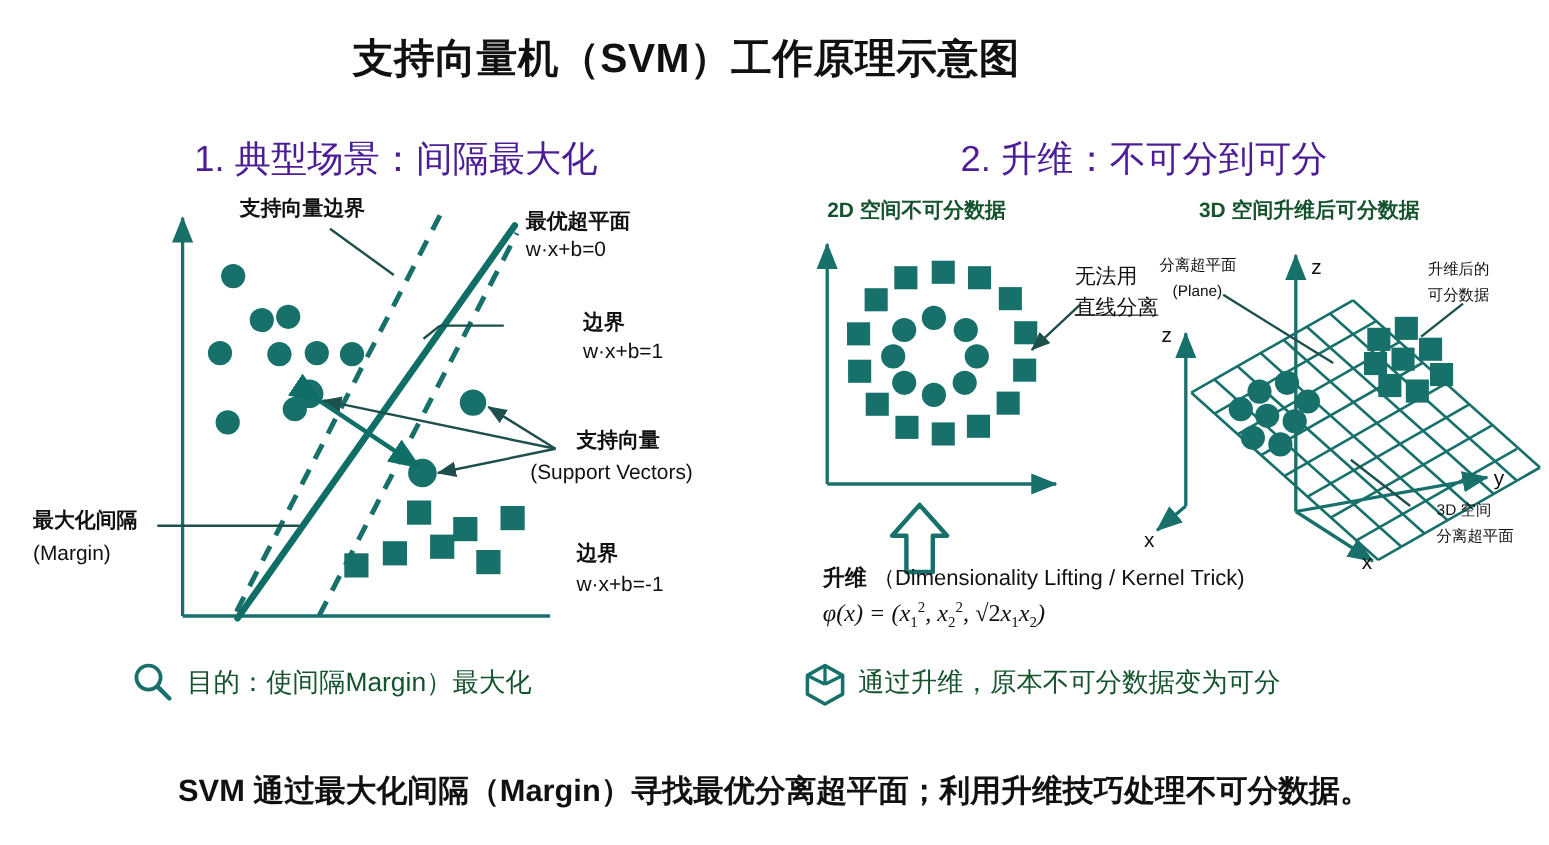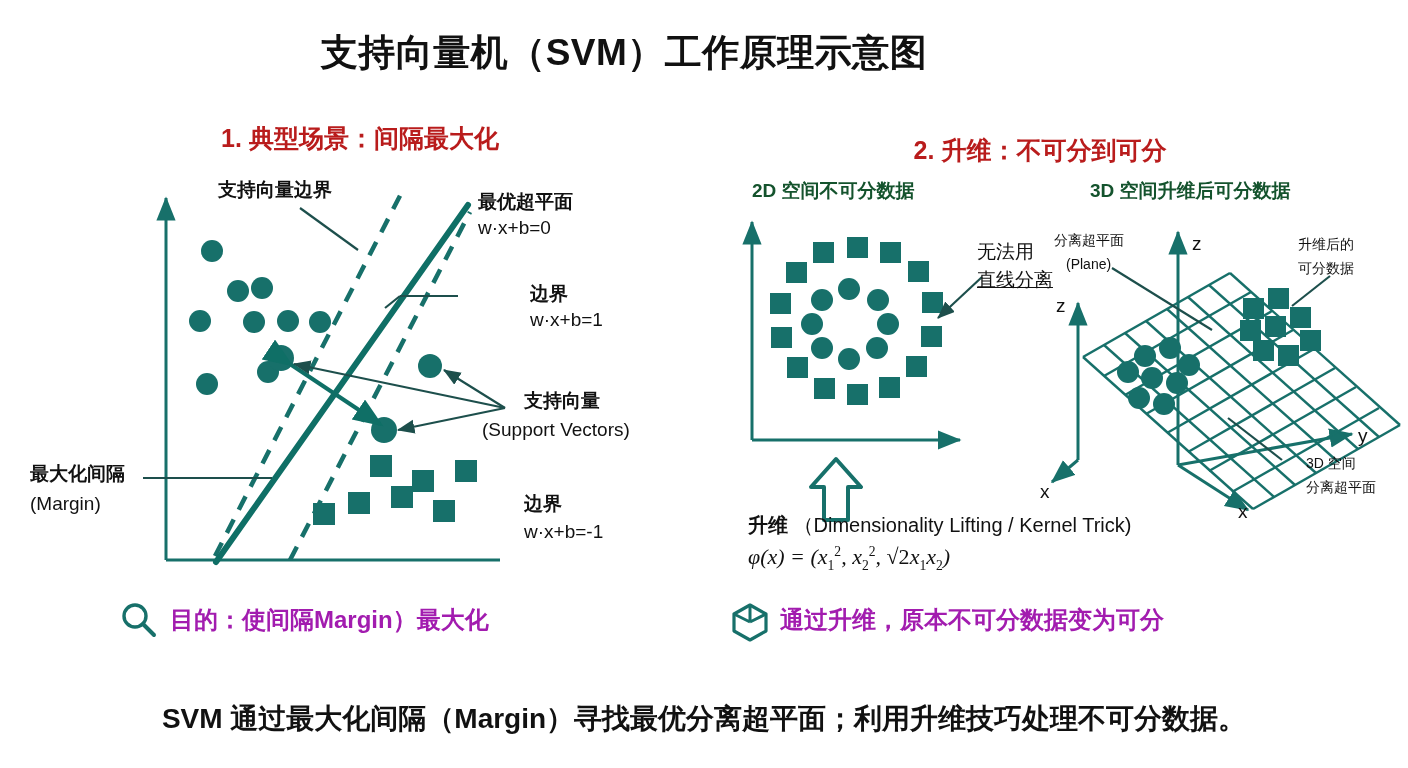--- a/index.html
+++ b/index.html
@@ -15,24 +15,24 @@
   .abs{position:absolute;}
 
   
   #main-title{
     top:28px;left:0;width:1248px;
     text-align:center;
     font-size:37px;font-weight:bold;letter-spacing:.5px;
     color:#111;
   }
   .panel-title{
-    font-size:25px;font-weight:bold;color:#b91c1c;text-align:center;
+    font-size:33px;font-weight:normal;color:#4c1d95;text-align:center;
   }
   #panel1-title{top:122px;left:80px;width:560px;}
-  #panel2-title{top:134px;left:760px;width:560px;}
+  #panel2-title{top:122px;left:760px;width:560px;}
 
   .sub-title{font-size:19px;font-weight:bold;color:#14532d;}
   #sub-2d{top:178px;left:752px;}
   #sub-3d{top:178px;left:1090px;}
 
   
   .lbl{font-size:19px;color:#111;line-height:1.22;}
   .bold{font-weight:bold;}
   .lbl-sm{font-size:14px;line-height:1.25;margin-left:24px;}
 
@@ -42,21 +42,21 @@
   .solidline{stroke:#0f6f66;stroke-width:6;fill:none;stroke-linecap:round;}
   .dashline{stroke:#17706a;stroke-width:4.5;fill:none;stroke-dasharray:15 11;stroke-linecap:butt;}
   .thin{stroke:#1d4f4c;stroke-width:2.2;fill:none;}
   .marg{stroke:#0f6f66;stroke-width:4;fill:none;}
   .grid{stroke:#17706a;stroke-width:2.4;fill:none;}
   .pt{fill:#17706a;}
   .sq{fill:#17706a;}
   .hollow{fill:none;stroke:#17706a;stroke-width:4;stroke-linejoin:round;}
 
   
-  .foot{font-size:24px;font-weight:bold;color:#a21caf;}
+  .foot{font-size:24px;font-weight:normal;color:#14532d;}
   #foot1{top:604px;left:170px;}
   #foot2{top:604px;left:780px;}
   .foot-icon{position:absolute;left:-52px;top:-4px;}
 
   #caption{
     top:700px;left:0;width:1408px;text-align:center;
     font-size:28px;font-weight:bold;color:#111;
   }
 
   

